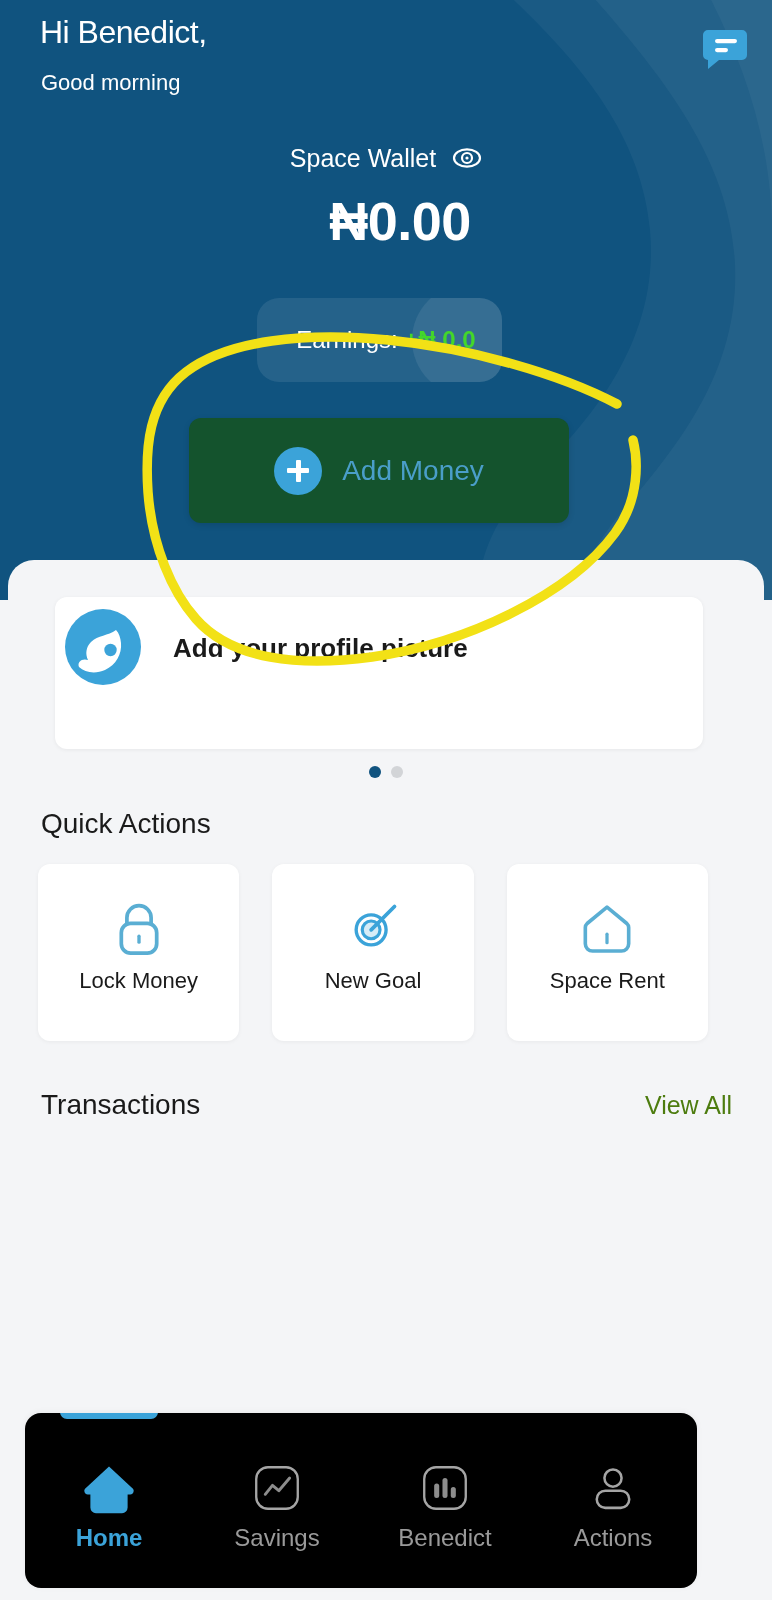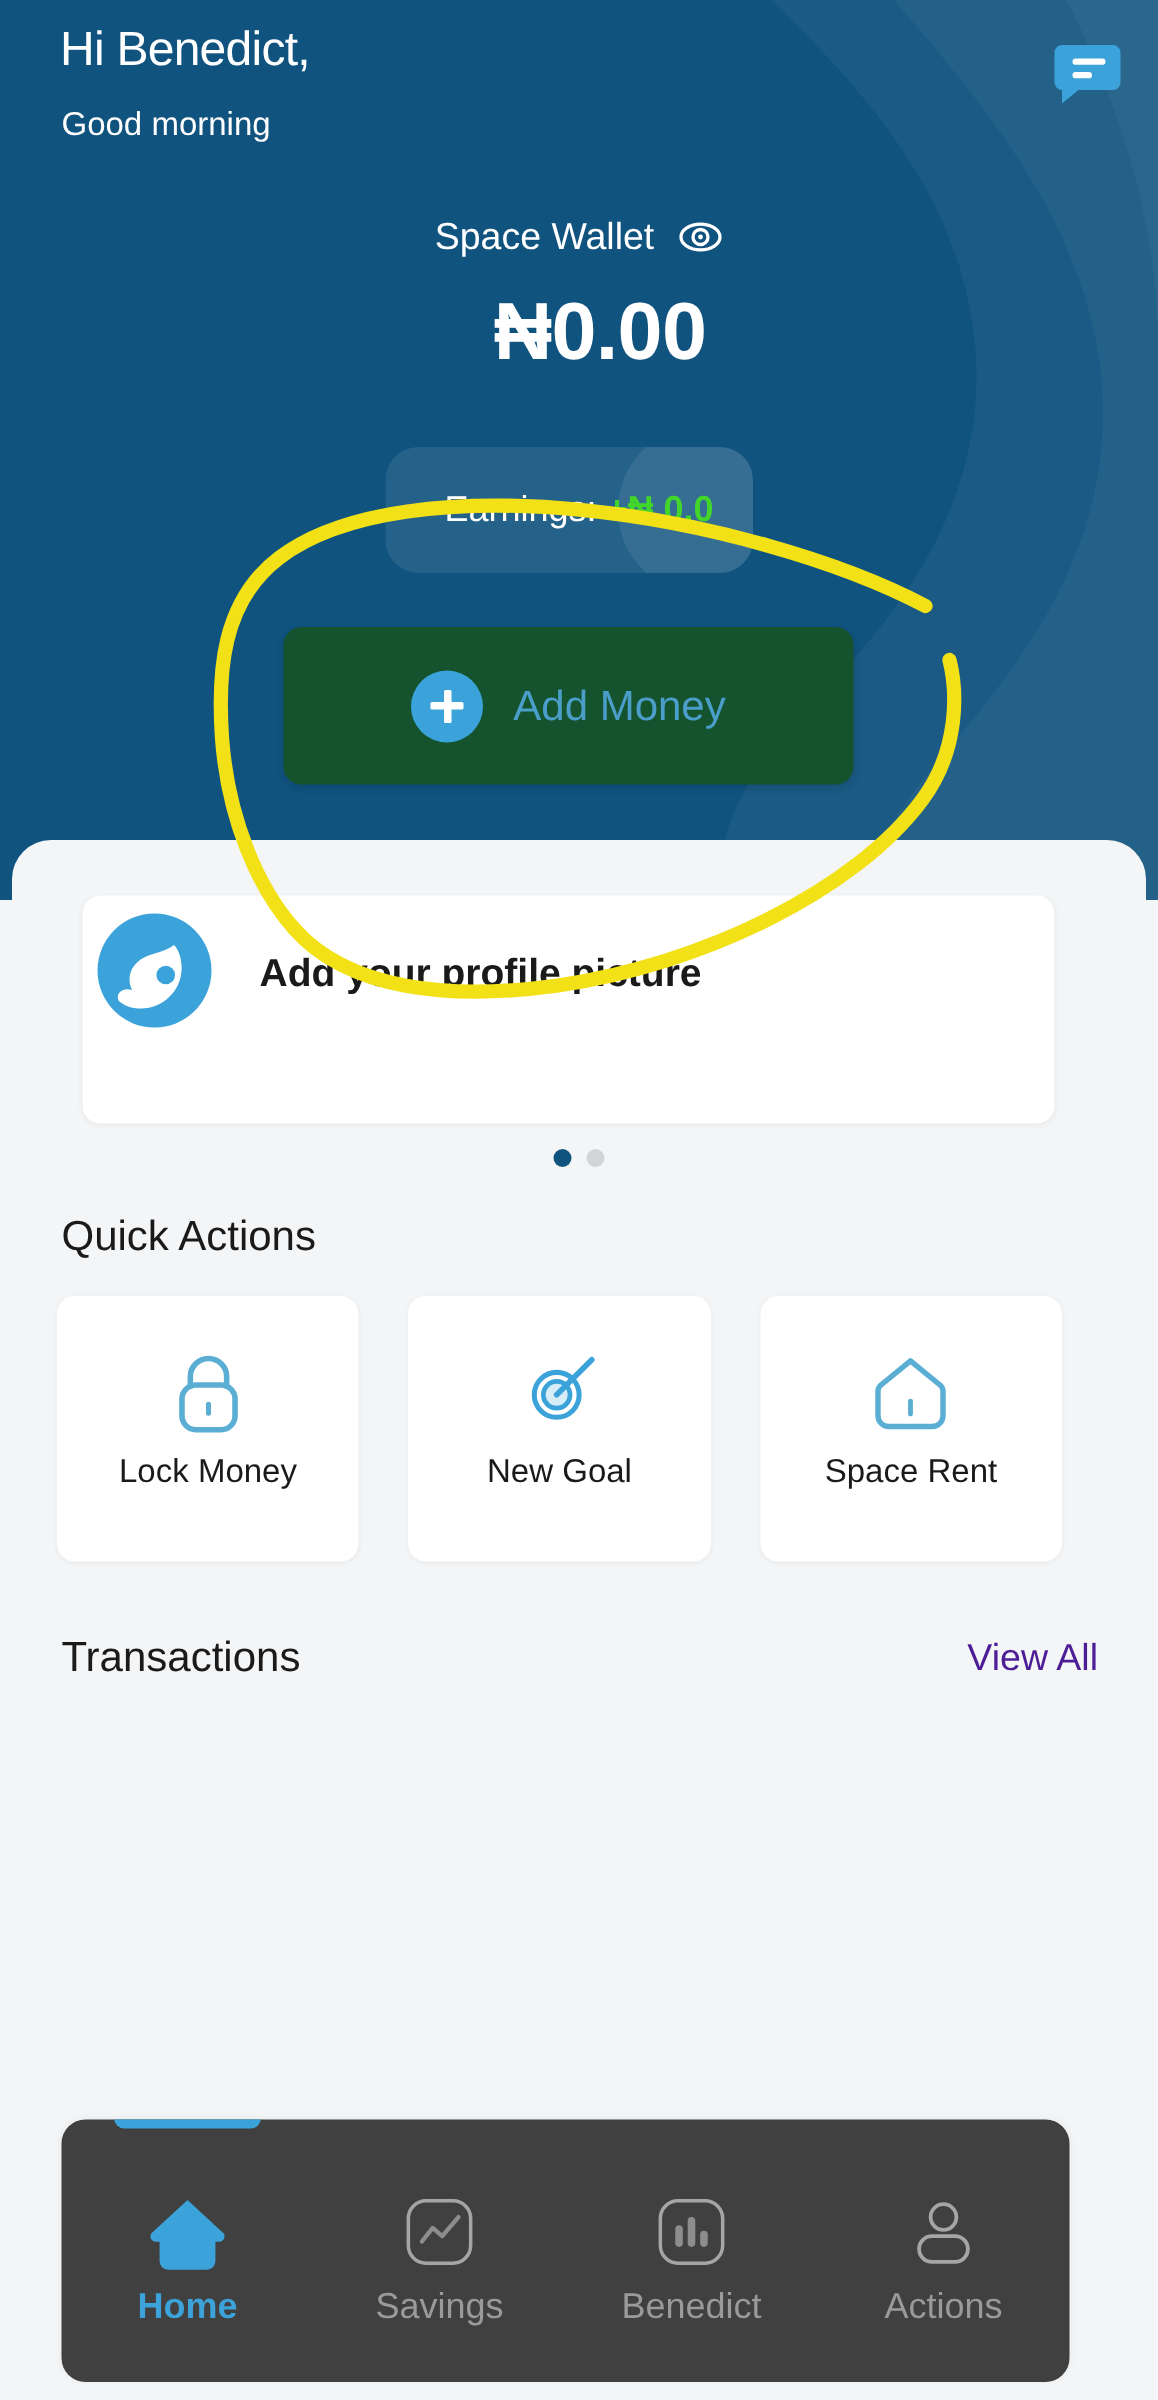--- a/index.html
+++ b/index.html
@@ -210,21 +210,21 @@
     font-weight: 400;
     white-space: nowrap;
   }
   #qa-title { left: 41px; top: 808px; }
   #tx-title { left: 41px; top: 1089px; }
 
   .view-all {
     position: absolute;
     right: 40px; top: 1091px;
     font-size: 25px;
-    color: #4c1d95;
+    color: #4d7c0f;
     cursor: pointer;
     white-space: nowrap;
   }
 
   .qa-row {
     position: absolute;
     left: 38px; top: 864px;
     width: 670px;
     display: flex;
     gap: 33px;
@@ -243,23 +243,23 @@
   .qa-label {
     margin-top: 9px;
     font-size: 22px;
     color: #1a1a1a;
     white-space: nowrap;
   }
 
   
   .nav {
     position: absolute;
-    left: 41px; bottom: 12px;
+    left: 25px; bottom: 12px;
     width: 672px; height: 175px;
-    background: #404040;
+    background: #000000;
     border-radius: 16px;
     box-shadow: 0 -1px 6px rgba(0,0,0,0.05);
     display: flex;
     overflow: hidden;
   }
   .nav-item {
     flex: 1;
     position: relative;
     display: flex;
     flex-direction: column;

